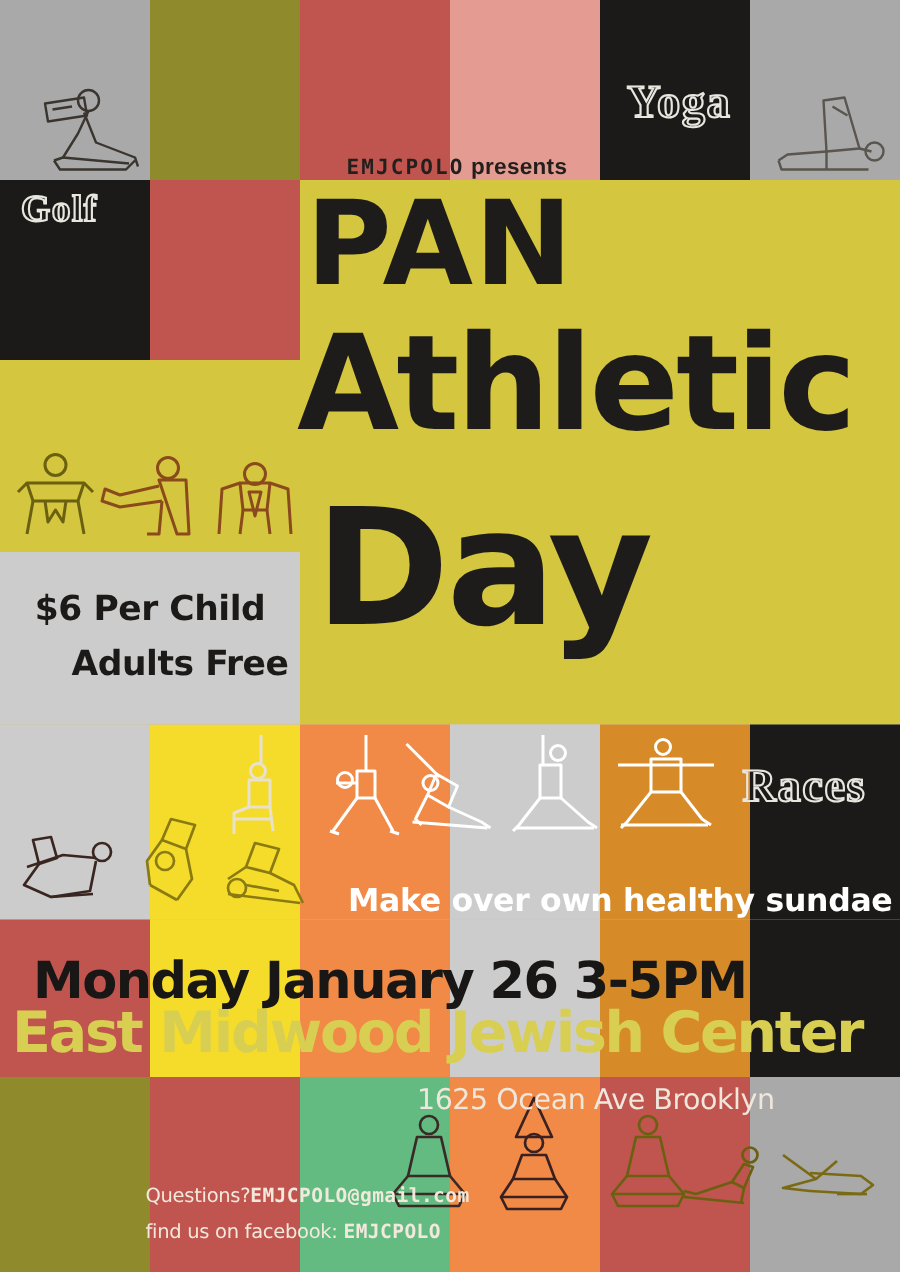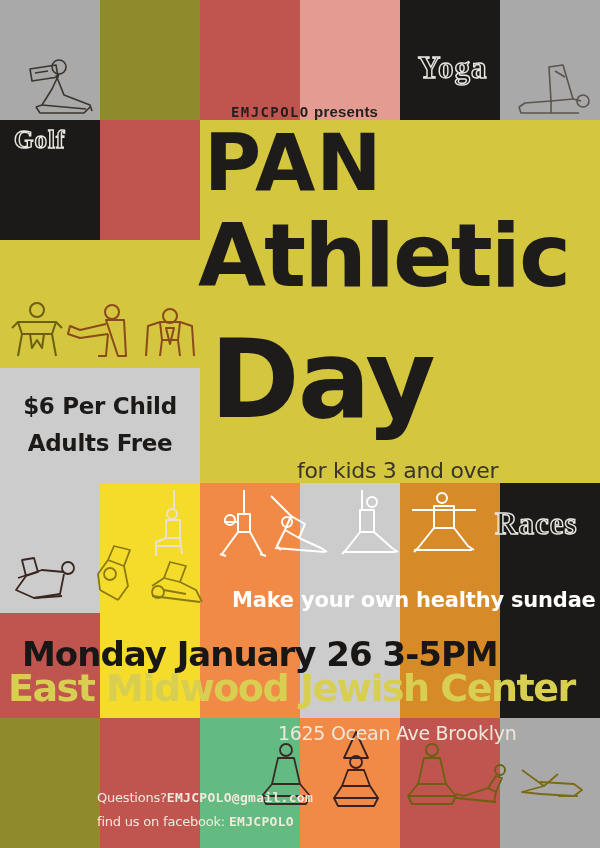--- a/index.html
+++ b/index.html
@@ -72,21 +72,21 @@
     position:absolute;left:0;top:368px;width:200px;height:115px;
     background:#cccccc;
   }
   #pricebox .line{
     position:absolute;left:0;width:200px;text-align:center;
     font-family:"DejaVu Sans", sans-serif;
     font-weight:700;font-size:23px;color:#1c1a18;
     letter-spacing:-.3px;
   }
   #pricebox .l1{top:25px;}
-  #pricebox .l2{top:62px;}
+  #pricebox .l2{top:62px;margin-left:20px;}
 
   
   #sundae{
     left:232px;top:588px;
     font-family:"DejaVu Sans", sans-serif;
     font-weight:700;font-size:21px;color:#ffffff;
     letter-spacing:-.2px;
   }
 
   
@@ -387,23 +387,22 @@
 
     <div class="tx" id="presents">
       <span class="brand">EMJCPOLO</span>
       <span>presents</span>
     </div>
 
     <div class="tx title" id="t-pan">PAN</div>
     <div class="tx title" id="t-athletic">Athletic</div>
     <div class="tx title" id="t-day">Day</div>
 
-    <div class="tx" id="subkids">for kids 3 and over</div>
-
-    <div class="tx" id="sundae">Make your own healthy sundae</div>
+
+    <div class="tx" id="sundae">Make over own healthy sundae</div>
 
     <div class="tx" id="venue">East Midwood Jewish Center</div>
     <div class="tx" id="date">Monday January 26 3-5PM</div>
     <div class="tx" id="addr">1625 Ocean Ave Brooklyn</div>
 
     <div class="tx foot" id="foot2">
       <span>find us on facebook:</span>
       <span class="mono">EMJCPOLO</span>
     </div>
     <div class="tx foot" id="foot1">

